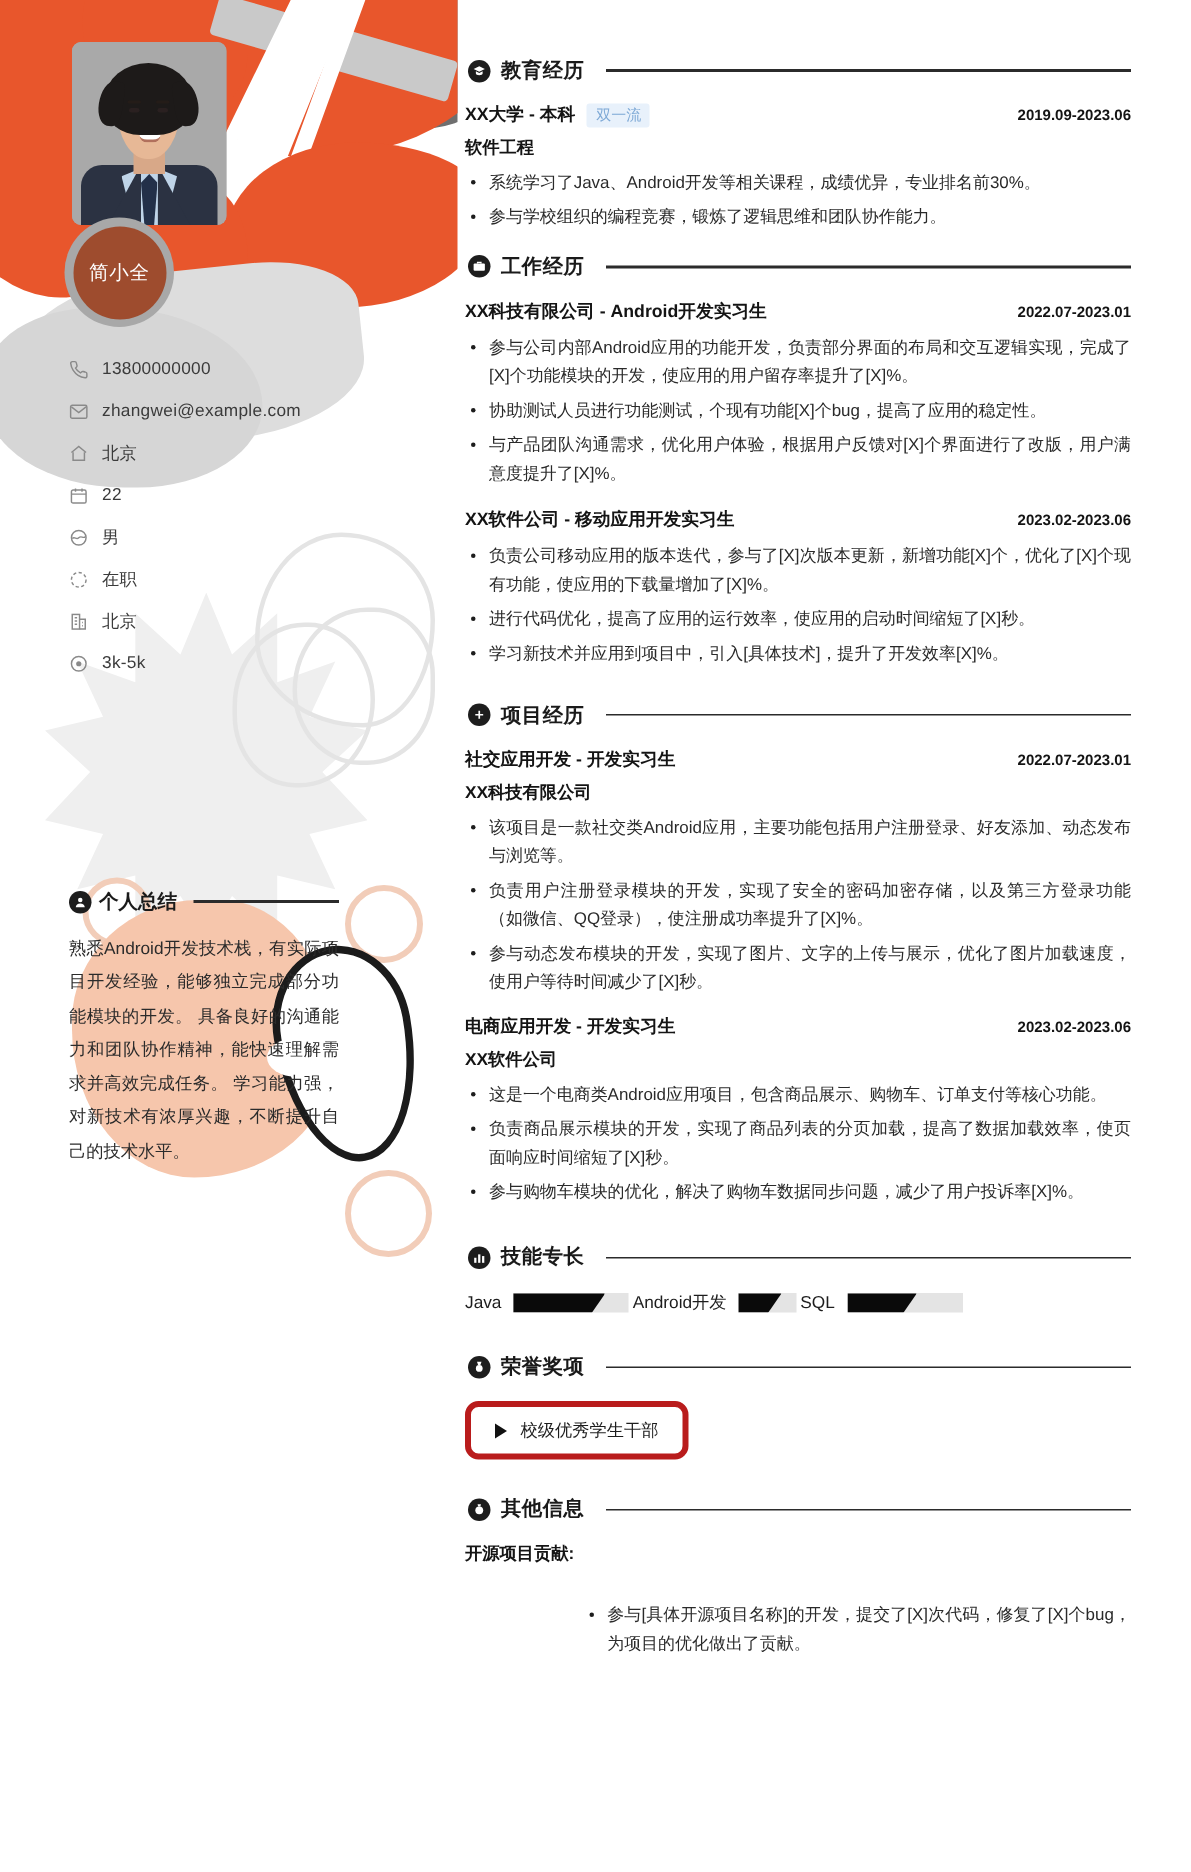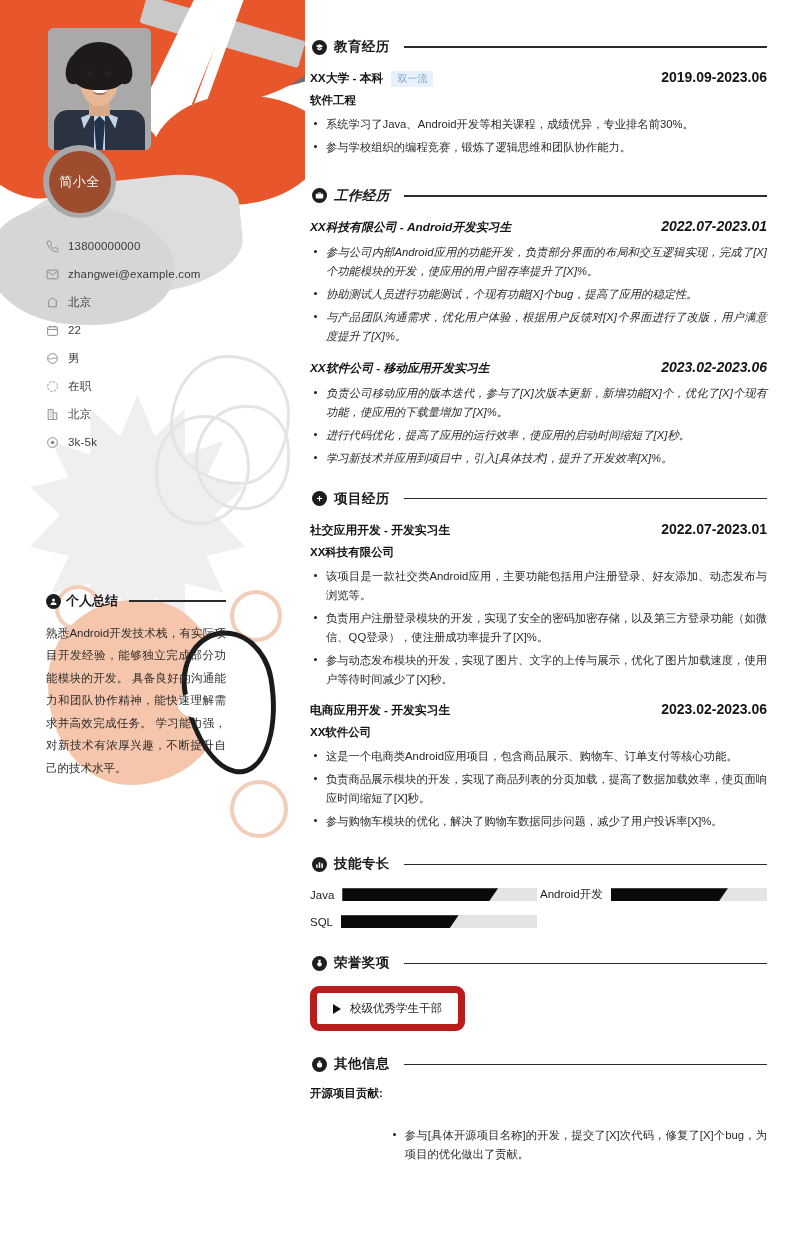--- a/index.html
+++ b/index.html
@@ -149,66 +149,66 @@
   .c-text { font-size:11.5px; color:#3b3b3b; letter-spacing:0.2px; }
 
   
   .summary-block { position:absolute; left:46px; top:592px; width:180px; z-index:8; }
   .sum-head { display:flex; align-items:center; gap:5px; }
   .sum-title { font-size:13px; font-weight:700; color:#1a1a1a; }
   .sum-rule { flex:1; height:1.6px; background:#2b2b2b; margin-left:6px; }
   .sum-body { margin-top:12px; font-size:11.5px; line-height:1.95; color:#2b2b2b; text-align:justify; }
 
   
-  .right-col { position:absolute; left:310px; top:0; width:484px; height:1016px; padding:0 27px 0 0; }
+  .right-col { position:absolute; left:310px; top:0; width:484px; height:1016px; padding:0 40px 0 0; }
 
   .section { margin-top:0; }
   .sec-head { display:flex; align-items:center; gap:7px; padding:0 0 0 2px; }
   .sec-icon {
     width:15px; height:15px; flex:0 0 15px; border-radius:50%;
     background:#1d1d1d; display:flex; align-items:center; justify-content:center;
     color:#fff;
   }
   .sec-icon svg { display:block; }
   .sec-title { font-size:13.5px; font-weight:700; color:#1a1a1a; letter-spacing:0.4px; }
   .sec-rule { flex:1; height:1.6px; background:#2b2b2b; margin-left:7px; }
 
   .entry { margin-top:13px; }
   .entry-top { display:flex; align-items:baseline; }
   .entry-title { font-size:11.8px; font-weight:700; color:#141414; }
   .badge {
     display:inline-block; margin-left:8px; padding:1px 6px;
     background:#E8F1FB; color:#7EA9D6; font-size:10px; border-radius:2px;
     font-weight:400; vertical-align:middle;
   }
-  .entry-date { margin-left:auto; font-size:14px; font-weight:700; color:#141414; white-space:nowrap; }
+  .entry-date { margin-left:auto; font-size:10px; font-weight:700; color:#141414; white-space:nowrap; }
   .entry-sub { font-size:11.5px; font-weight:700; color:#141414; margin-top:6px; }
 
   ul.bullets { list-style:none; margin-top:7px; }
   ul.bullets li {
     position:relative; padding-left:16px; margin-bottom:4px;
     font-size:11.3px; line-height:1.68; color:#2a2a2a; text-align:justify;
   }
   ul.bullets li::before {
     content:""; position:absolute; left:4px; top:7px;
     width:3px; height:3px; background:#1d1d1d; border-radius:50%;
   }
 
   
-  .skills-grid { margin-top:14px; display:grid; grid-template-columns:1fr 1fr; gap:13px 3px; }
+  .skills-grid { margin-top:14px; display:grid; grid-template-columns:1fr 1fr 1fr 1fr; gap:13px 3px; }
   .skill { display:flex; align-items:center; gap:8px; }
   .skill-name { font-size:11.5px; color:#1d1d1d; white-space:nowrap; }
   .skill-track { position:relative; flex:1; height:13px; background:#E4E4E4; overflow:hidden; }
   .skill-fill { position:absolute; left:0; top:0; height:100%; background:#0a0a0a; }
 
   
   .honor-row { margin-top:14px; display:flex; gap:10px; }
   .honor-tag {
     display:inline-flex; align-items:center; gap:9px;
-    padding:8px 16px; border:7px solid #b91c1c; border-radius:9px;
+    padding:8px 16px; border:4px solid #b91c1c; border-radius:9px;
     background:#fff; font-size:11.5px; color:#1d1d1d;
   }
   .tri { width:0; height:0; border-left:8px solid #111; border-top:5.5px solid transparent; border-bottom:5.5px solid transparent; }
 
   
   .other-row { margin-top:13px; display:flex; align-items:flex-start; }
   .other-label { font-size:11.5px; font-weight:700; color:#141414; white-space:nowrap; flex:0 0 auto; }
   .other-body { margin-left:6px; flex:1;margin-top:40px; }
   .other-body ul.bullets li { margin-bottom:0; }
 </style>
@@ -379,21 +379,21 @@
           <span class="entry-date">2019.09-2023.06</span>
         </div>
         <div class="entry-sub">软件工程</div>
         <ul class="bullets">
           <li>系统学习了Java、Android开发等相关课程，成绩优异，专业排名前30%。</li>
           <li>参与学校组织的编程竞赛，锻炼了逻辑思维和团队协作能力。</li>
         </ul>
       </div>
     </div>
 
-    <div class="section" style="margin-top:30px;font-style:italic;">
+    <div class="section" style="margin-top:14px;">
       <div class="sec-head">
         <span class="sec-icon">
           <svg width="9" height="9" viewBox="0 0 24 24" fill="currentColor">
               <rect x="2" y="7" width="20" height="13" rx="2"></rect>
               <path d="M9 7V5h6v2" stroke="currentColor" stroke-width="2.4" fill="none"></path>
             </svg>
         </span>
         <span class="sec-title">工作经历</span>
         <span class="sec-rule"></span>
       </div>

